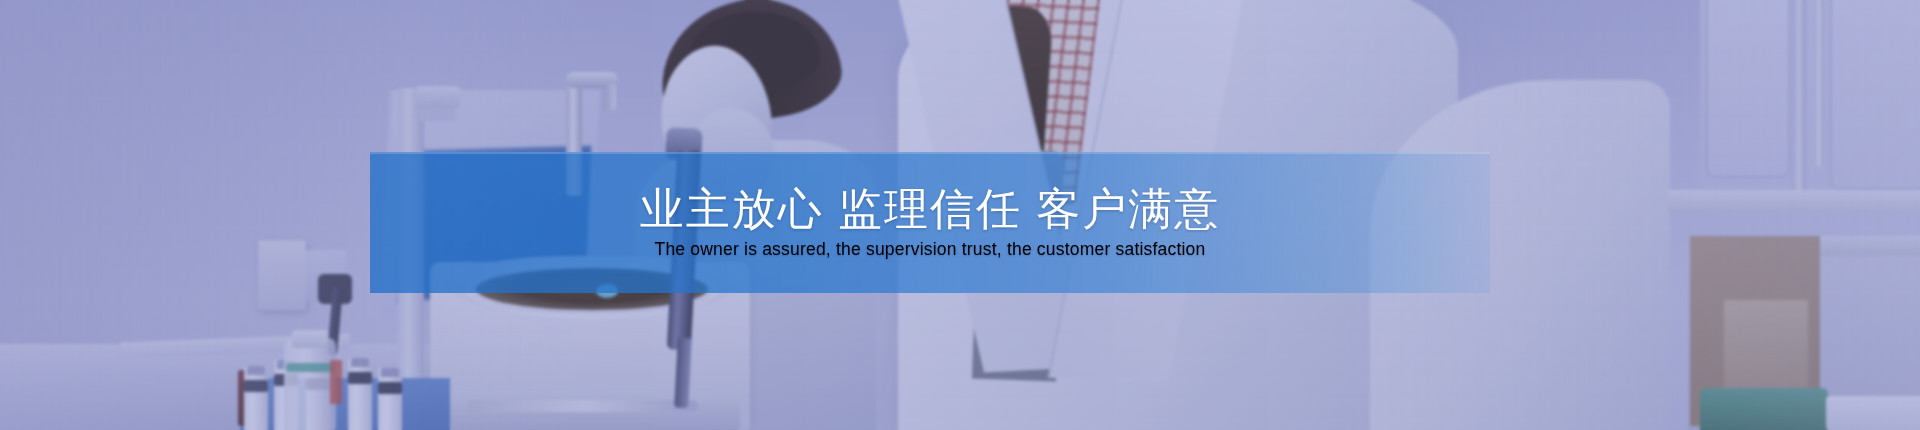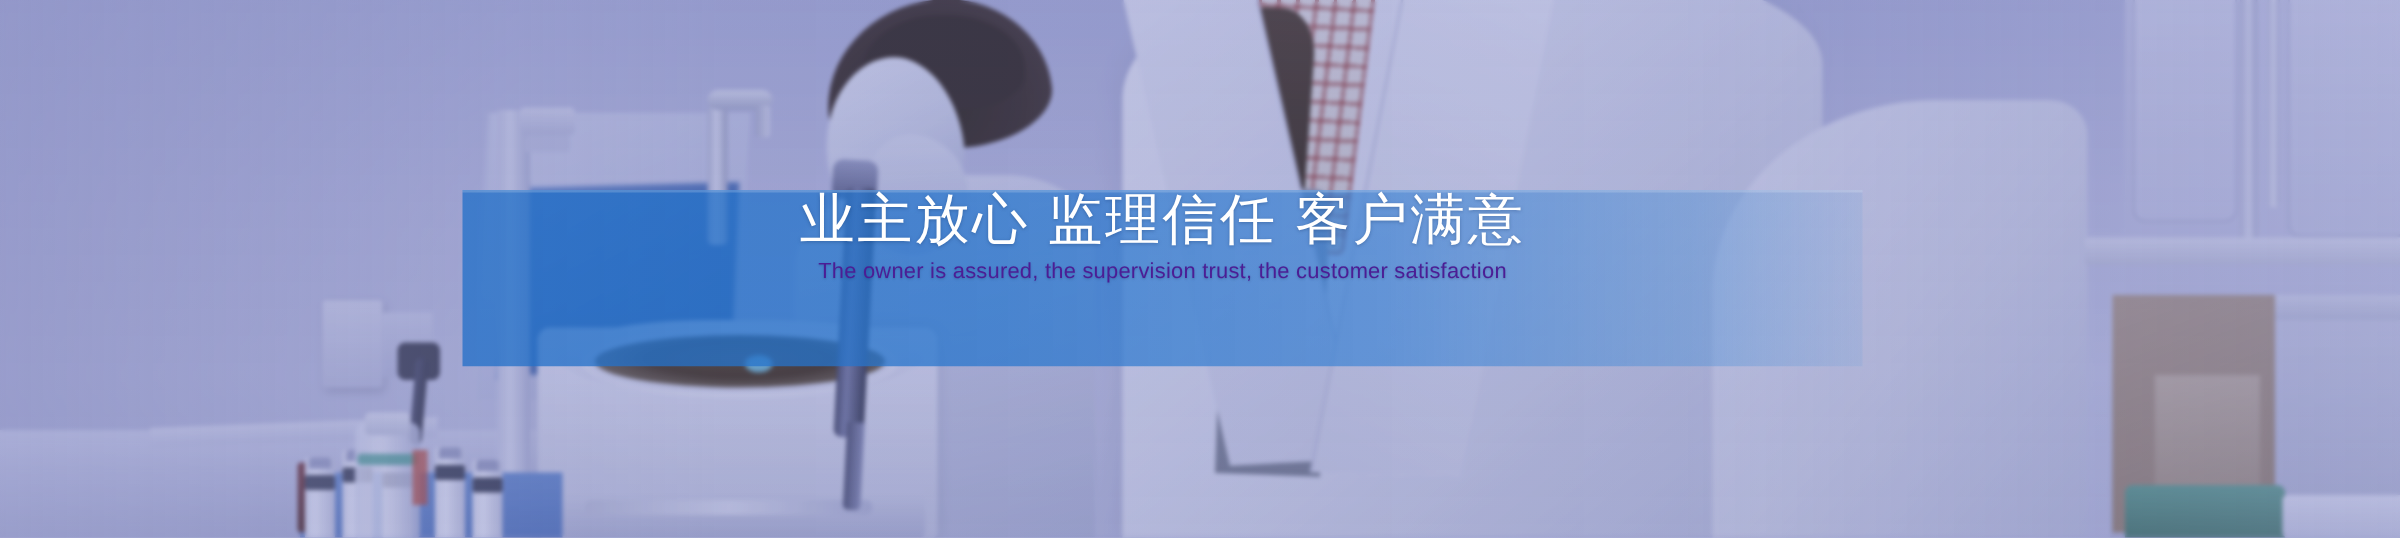--- a/index.html
+++ b/index.html
@@ -414,36 +414,36 @@
   }
   .band-top-hairline {
     position:absolute; left:370px; top:152px; width:1120px; height:2px;
     background:rgba(255,255,255,.18);
   }
 
   .band-text {
     position:absolute;
     left:370px; top:152px; width:1120px; height:141px;
     display:flex; flex-direction:column;
-    align-items:center; 
+    align-items:center; justify-content:center;
     gap:6px;
   }
   .headline {
     font-size:44px;
     line-height:1.1;
     color:#ffffff;
     letter-spacing:2px;
     font-weight:400;
     white-space:nowrap;
     text-shadow:0 1px 3px rgba(20,50,95,.35);
   }
   .subline {
     font-size:17.5px;
     line-height:1.2;
-    color:#4c1d95;
+    color:#000000;
     letter-spacing:.2px;
     font-weight:400;
     white-space:nowrap;
     text-shadow:0 1px 2px rgba(20,50,95,.30);
   }
 </style>
 </head>
 <body>
 
 <div class="banner">

